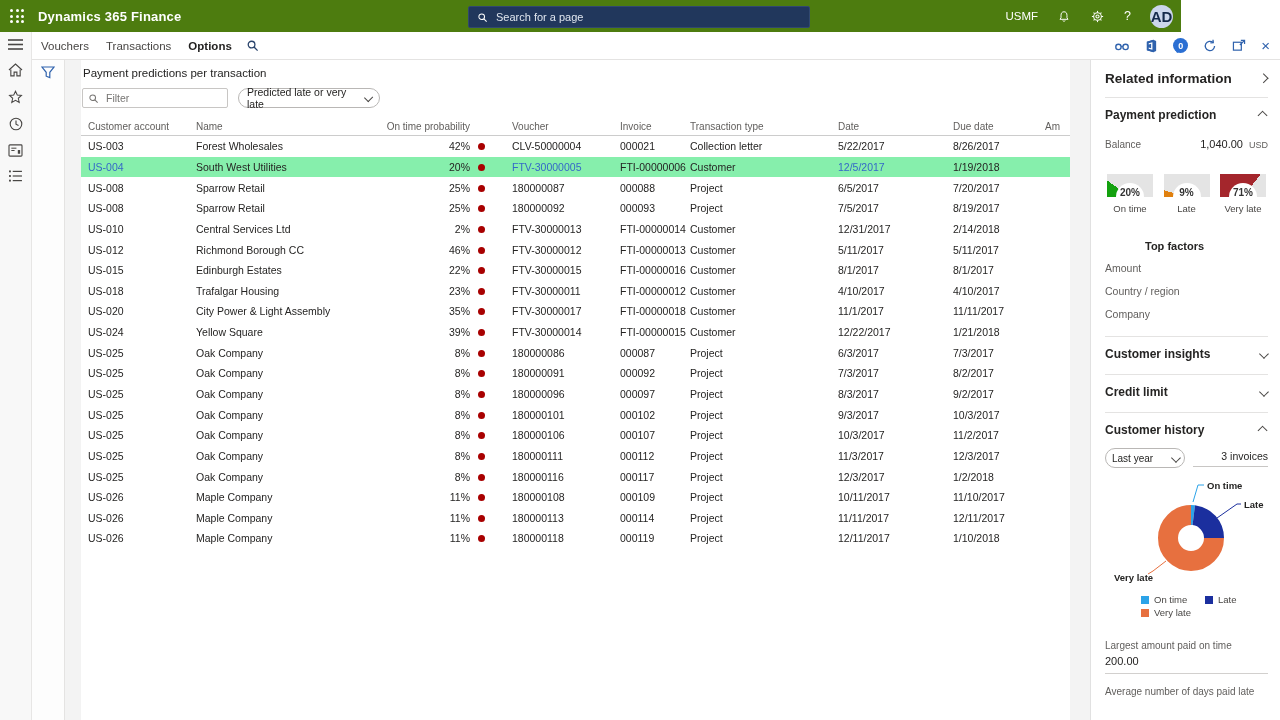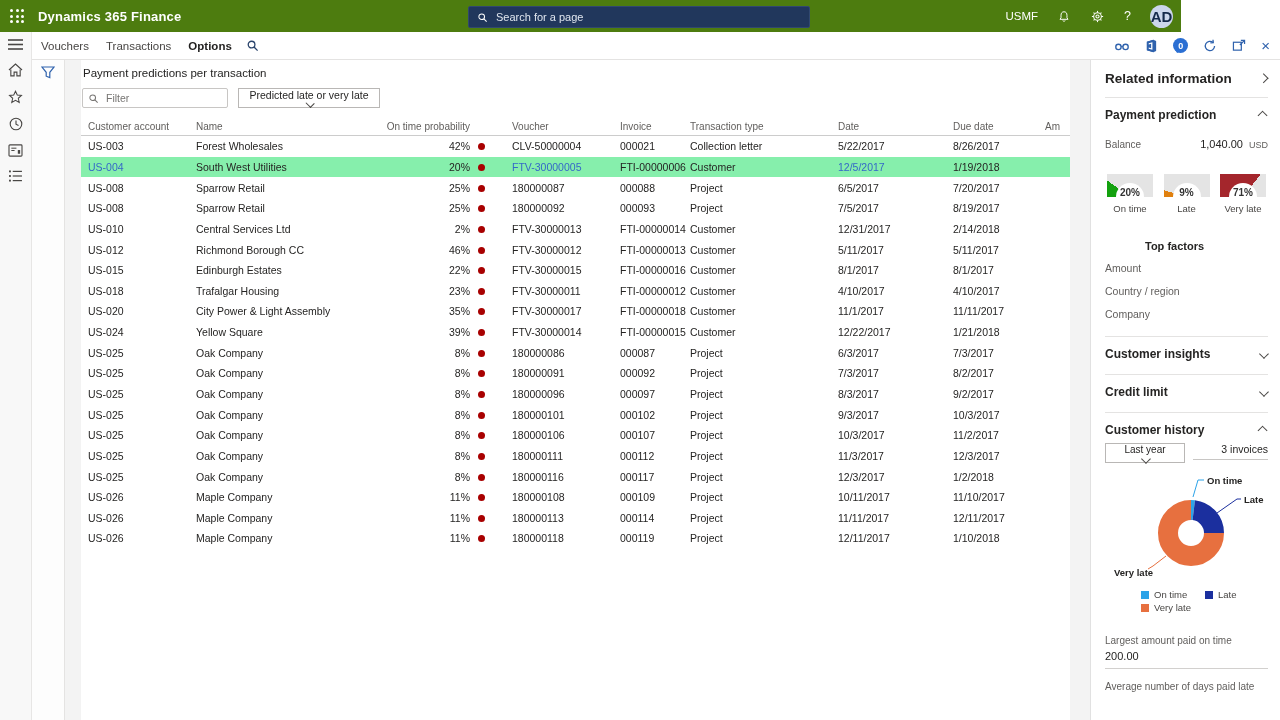--- a/index.html
+++ b/index.html
@@ -47,22 +47,22 @@
   .gutterR{position:absolute;left:1070px;top:60px;width:20px;height:660px;background:#f3f3f3;}
   
   .content{position:absolute;left:81px;top:60px;width:989px;height:660px;background:#fff;}
   .pagetitle{position:absolute;left:2px;top:7px;font-size:11.5px;color:#252423;}
   .filterbox{position:absolute;left:1px;top:28px;width:146px;height:20px;border:1px solid #c8c6c4;border-radius:2px;
              display:flex;align-items:center;box-sizing:border-box;background:#fff;}
   .filterbox svg{margin-left:5px;}
   .filterbox input{border:none;outline:none;font-size:10.5px;color:#252423;margin-left:5px;width:110px;
                    font-family:"Liberation Sans",sans-serif;}
   .filterbox input::placeholder{color:#767472;}
-  .combo{border:1px solid #b9b7b5;border-radius:0;background:#fff;display:flex;align-items:center;box-sizing:border-box;
-         cursor:pointer;justify-content:space-between;flex-direction:column;}
+  .combo{border:1px solid #b9b7b5;border-radius:10px;background:#fff;display:flex;align-items:center;box-sizing:border-box;
+         cursor:pointer;justify-content:space-between;}
   .combo-pred{position:absolute;left:157px;top:28px;width:142px;height:20px;font-size:10.5px;padding:0 8px;}
   
   .chev{display:inline-block;width:5.5px;height:5.5px;border-right:1.4px solid #484644;border-bottom:1.4px solid #484644;}
   .chev.down{transform:rotate(45deg) translateY(-1px);}
   .chev.up{transform:rotate(-135deg) translateY(-1px);}
   .chev.right{transform:rotate(-45deg);}
   
   .gridhead,.grid-row{display:grid;grid-template-columns:115px 146px 130px 40px 108px 70px 148px 115px 92px 25px;}
   .gridhead{position:absolute;left:0;top:58px;width:989px;height:18px;align-items:center;border-bottom:1px solid #ccc;
             font-size:10px;color:#605e5c;box-sizing:border-box;}
@@ -91,21 +91,21 @@
   .gauges{display:flex;justify-content:space-between;margin-top:24px;}
   .gaugeblock{width:50px;display:flex;flex-direction:column;align-items:center;}
   .gauge{position:relative;width:46px;height:23px;overflow:hidden;}
   .gauge-arc{position:absolute;inset:0;}
   .gauge-hole{position:absolute;left:9px;top:9px;width:28px;height:28px;border-radius:50%;background:#fff;}
   .gauge-pct{position:absolute;bottom:-1px;width:100%;text-align:center;font-size:10px;font-weight:700;color:#333;}
   .gauge-label{margin-top:6px;font-size:9.5px;color:#484644;}
   .tf-title{margin-top:26px;font-size:11px;font-weight:700;color:#252423;margin-left:40px;}
   .tf-item{margin-top:10px;font-size:10.5px;color:#605e5c;line-height:13px;}
   .tf-item:first-of-type{margin-top:9px;}
-  .hist-controls{display:flex;align-items:flex-start;}
+  .hist-controls{display:flex;align-items:center;margin-top:5px;}
   .combo-year{width:80px;height:20px;font-size:10px;padding:0 6px;}
   .invoices{flex:1;text-align:right;font-size:10.5px;color:#252423;padding-bottom:4px;border-bottom:1px solid #c8c6c4;margin-left:8px;}
   .donutwrap{margin-top:8px;}
   .legend{display:grid;grid-template-columns:64px auto;margin-left:36px;row-gap:2px;}
   .lg-item{display:flex;align-items:center;gap:5px;font-size:9.5px;color:#484644;}
   .lg-sq{width:8px;height:8px;display:inline-block;}
   .stats{margin-top:22px;}
   .stat{margin-top:12px;}
   .stat:first-child{margin-top:0;}
   .stat-label{font-size:10px;color:#605e5c;}

